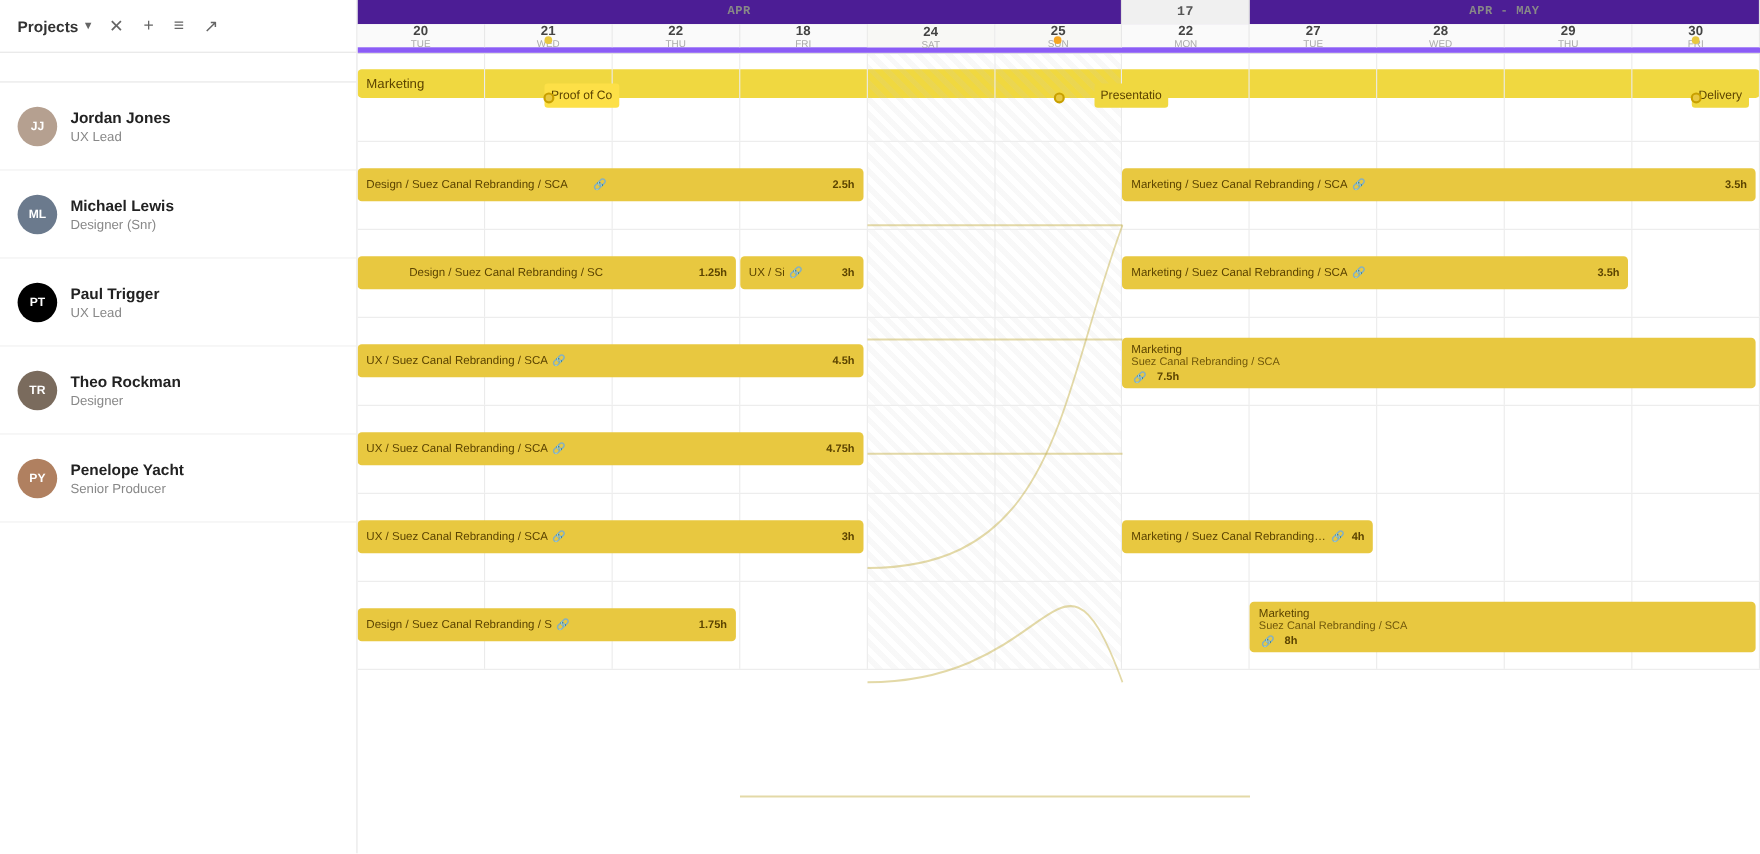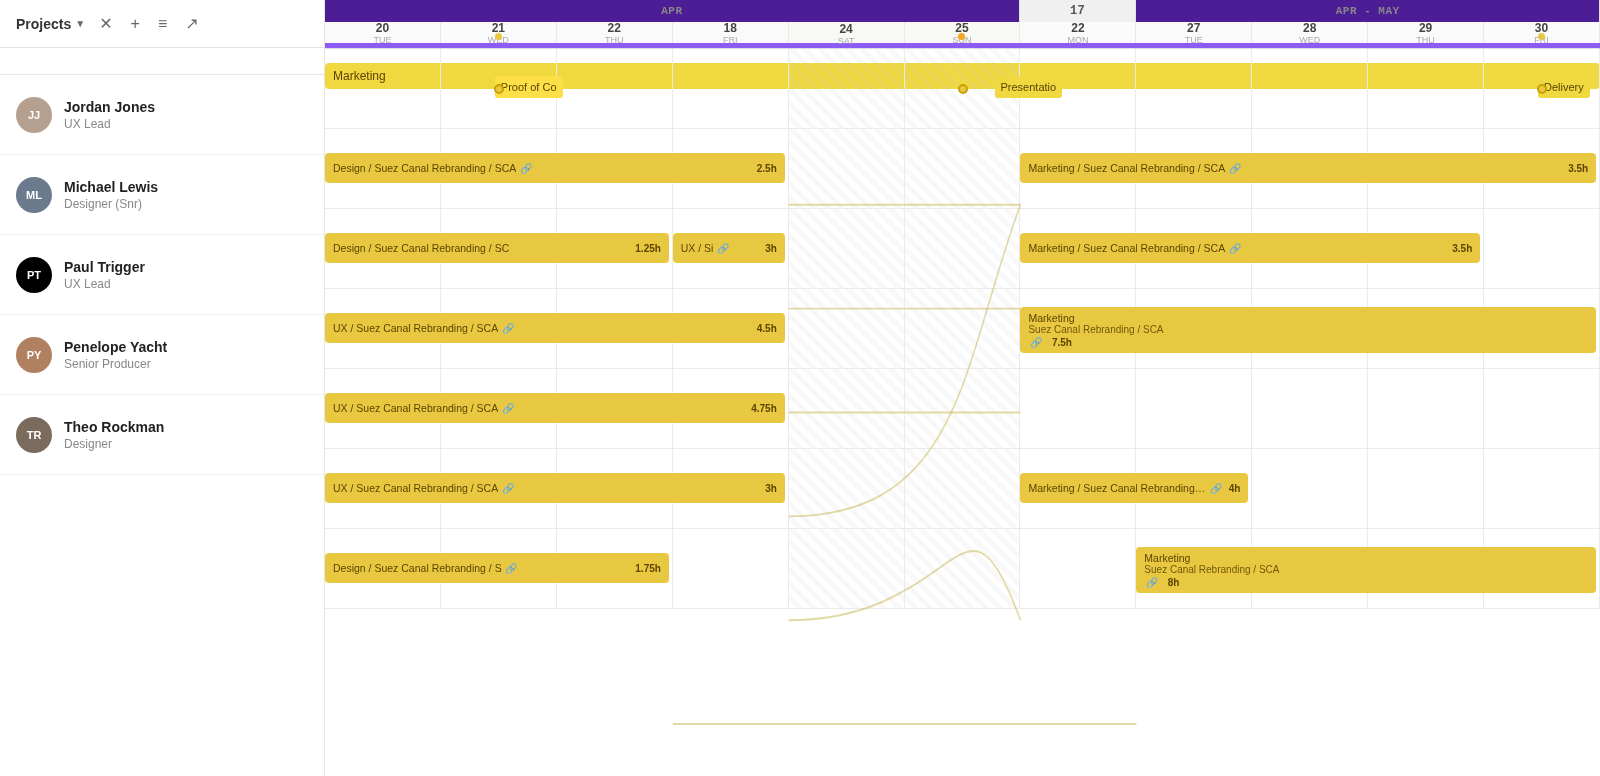--- a/index.html
+++ b/index.html
@@ -100,35 +100,35 @@
         <div class="team-member">
     <div class="avatar" style="background:#000000">
       <span style="font-size:11px">PT</span>
     </div>
     <div class="member-info">
       <div class="member-name">Paul Trigger</div>
       <div class="member-role">UX Lead</div>
     </div>
   </div>
         <div class="team-member">
+    <div class="avatar" style="background:#7a6b5d">
+      <span style="font-size:11px">TR</span>
+    </div>
+    <div class="member-info">
+      <div class="member-name">Theo Rockman</div>
+      <div class="member-role">Designer</div>
+    </div>
+  </div>
+        <div class="team-member">
     <div class="avatar" style="background:#b08060">
       <span style="font-size:11px">PY</span>
     </div>
     <div class="member-info">
       <div class="member-name">Penelope Yacht</div>
       <div class="member-role">Senior Producer</div>
-    </div>
-  </div>
-        <div class="team-member">
-    <div class="avatar" style="background:#7a6b5d">
-      <span style="font-size:11px">TR</span>
-    </div>
-    <div class="member-info">
-      <div class="member-name">Theo Rockman</div>
-      <div class="member-role">Designer</div>
     </div>
   </div>
       </div>
   </div>
 
   <div class="tl-wrapper">
 
     <div class="tl-head">
       <div class="tl-row1">
 
@@ -219,21 +219,21 @@
             <div style="position: absolute; top: 0px; bottom: 0px; left: 9.09091%; width: 9.09091%; border-right: 1px solid rgb(235, 235, 235);"></div>
             <div style="position: absolute; top: 0px; bottom: 0px; left: 18.1818%; width: 9.09091%; border-right: 1px solid rgb(235, 235, 235);"></div>
             <div style="position: absolute; top: 0px; bottom: 0px; left: 27.2727%; width: 9.09091%; border-right: 1px solid rgb(235, 235, 235);"></div>
             <div style="position: absolute; top: 0px; bottom: 0px; left: 36.3636%; width: 9.09091%; border-right: 1px solid rgb(235, 235, 235); background: repeating-linear-gradient(45deg, transparent, transparent 5px, rgba(200, 200, 200, 0.12) 5px, rgba(200, 200, 200, 0.12) 10px);"></div>
             <div style="position: absolute; top: 0px; bottom: 0px; left: 45.4545%; width: 9.09091%; border-right: 1px solid rgb(235, 235, 235); background: repeating-linear-gradient(45deg, transparent, transparent 5px, rgba(200, 200, 200, 0.12) 5px, rgba(200, 200, 200, 0.12) 10px);"></div>
             <div style="position: absolute; top: 0px; bottom: 0px; left: 54.5455%; width: 9.09091%; border-right: 1px solid rgb(235, 235, 235);"></div>
             <div style="position: absolute; top: 0px; bottom: 0px; left: 63.6364%; width: 9.09091%; border-right: 1px solid rgb(235, 235, 235);"></div>
             <div style="position: absolute; top: 0px; bottom: 0px; left: 72.7273%; width: 9.09091%; border-right: 1px solid rgb(235, 235, 235);"></div>
             <div style="position: absolute; top: 0px; bottom: 0px; left: 81.8182%; width: 9.09091%; border-right: 1px solid rgb(235, 235, 235);"></div>
             <div style="position: absolute; top: 0px; bottom: 0px; left: 90.9091%; width: 9.09091%; border-right: 1px solid rgb(235, 235, 235);"></div>
-            <div class="abs-bar" style="left: 0%; width: 36.0636%;">
+            <div class="abs-bar" style="left: 0%; width: 36.0636%; gap: 19px;">
               <span class="btext" style="overflow:hidden; text-overflow:ellipsis;">Design / Suez Canal Rebranding / SCA</span>
               <span class="blink" style="flex-shrink:0; margin-left:4px;">🔗</span>
               <span class="bhours">2.5h</span>
             </div>
             <div class="abs-bar" style="left: 54.5455%; width: 45.1545%;">
               <span class="btext" style="overflow:hidden; text-overflow:ellipsis;">Marketing / Suez Canal Rebranding / SCA</span>
               <span class="blink" style="flex-shrink:0; margin-left:4px;">🔗</span>
               <span class="bhours">3.5h</span>
             </div>
           </div>
@@ -243,21 +243,21 @@
             <div style="position: absolute; top: 0px; bottom: 0px; left: 18.1818%; width: 9.09091%; border-right: 1px solid rgb(235, 235, 235);"></div>
             <div style="position: absolute; top: 0px; bottom: 0px; left: 27.2727%; width: 9.09091%; border-right: 1px solid rgb(235, 235, 235);"></div>
             <div style="position: absolute; top: 0px; bottom: 0px; left: 36.3636%; width: 9.09091%; border-right: 1px solid rgb(235, 235, 235); background: repeating-linear-gradient(45deg, transparent, transparent 5px, rgba(200, 200, 200, 0.12) 5px, rgba(200, 200, 200, 0.12) 10px);"></div>
             <div style="position: absolute; top: 0px; bottom: 0px; left: 45.4545%; width: 9.09091%; border-right: 1px solid rgb(235, 235, 235); background: repeating-linear-gradient(45deg, transparent, transparent 5px, rgba(200, 200, 200, 0.12) 5px, rgba(200, 200, 200, 0.12) 10px);"></div>
             <div style="position: absolute; top: 0px; bottom: 0px; left: 54.5455%; width: 9.09091%; border-right: 1px solid rgb(235, 235, 235);"></div>
             <div style="position: absolute; top: 0px; bottom: 0px; left: 63.6364%; width: 9.09091%; border-right: 1px solid rgb(235, 235, 235);"></div>
             <div style="position: absolute; top: 0px; bottom: 0px; left: 72.7273%; width: 9.09091%; border-right: 1px solid rgb(235, 235, 235);"></div>
             <div style="position: absolute; top: 0px; bottom: 0px; left: 81.8182%; width: 9.09091%; border-right: 1px solid rgb(235, 235, 235);"></div>
             <div style="position: absolute; top: 0px; bottom: 0px; left: 90.9091%; width: 9.09091%; border-right: 1px solid rgb(235, 235, 235);"></div>
             <div class="abs-bar" style="left: 0%; width: 26.9727%;">
-              <span class="btext" style="overflow:hidden; text-overflow:ellipsis;">Design / Suez Canal Rebranding / SC</span>
+              <span class="btext" style="overflow:hidden; text-overflow:ellipsis;margin-left:39px;">Design / Suez Canal Rebranding / SC</span>
               <span class="bhours">1.25h</span>
             </div>
             <div class="abs-bar" style="left: 27.2727%; width: 8.79091%;">
               <span class="btext" style="overflow:hidden; text-overflow:ellipsis;">UX / Si</span>
               <span class="blink" style="flex-shrink:0; margin-left:4px;">🔗</span>
               <span class="bhours">3h</span>
             </div>
             <div class="abs-bar" style="left: 54.5455%; width: 36.0636%;">
               <span class="btext" style="overflow:hidden; text-overflow:ellipsis;">Marketing / Suez Canal Rebranding / SCA</span>
               <span class="blink" style="flex-shrink:0; margin-left:4px;">🔗</span>

